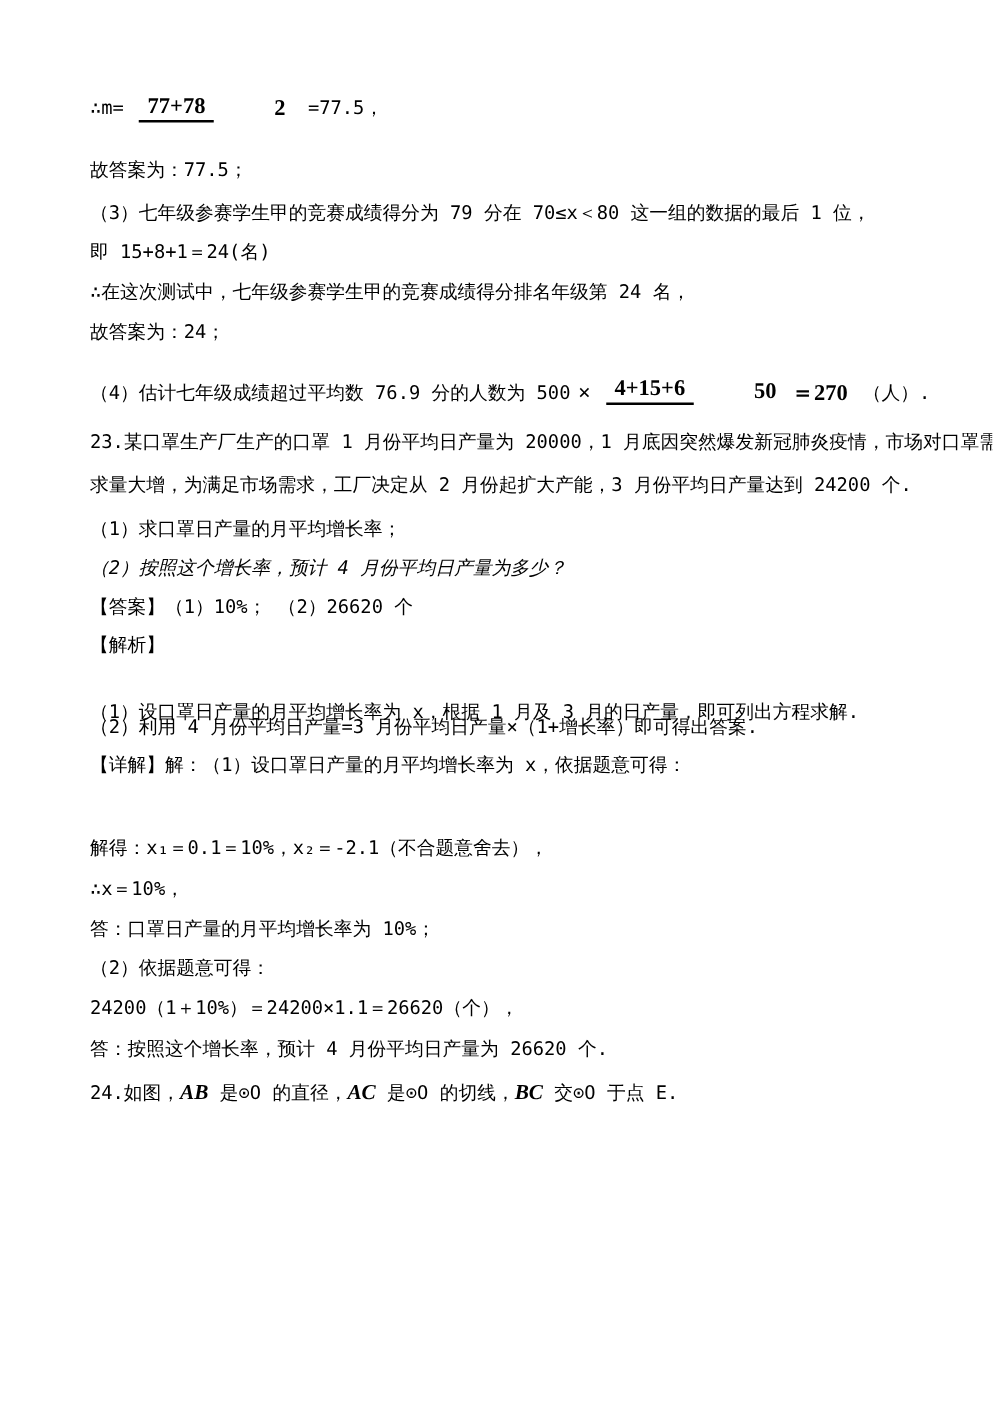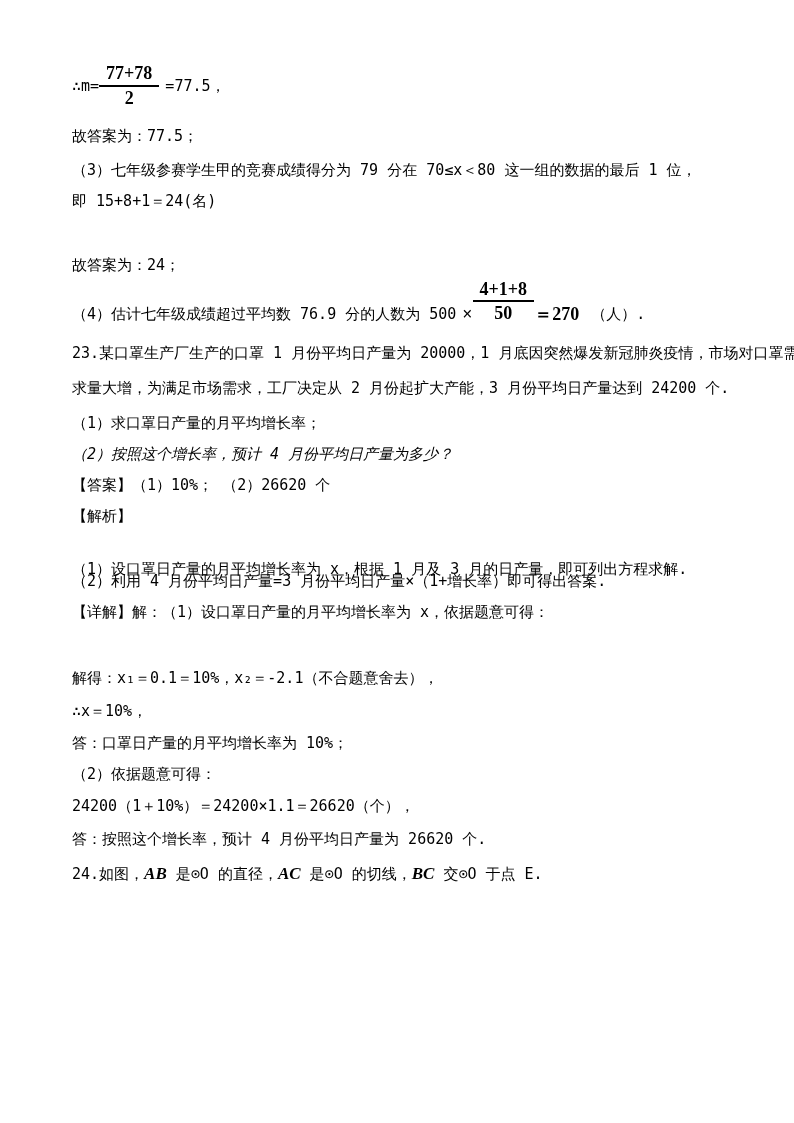--- a/index.html
+++ b/index.html
@@ -23,27 +23,28 @@
     line-height: 20px;
     white-space: nowrap;
     color: #000;
   }
   .mathline {
     display: flex;
     align-items: center;
   }
   .frac {
     display: inline-flex;
-    flex-direction: column;
+    flex-direction: row;
     align-items: center;
     font-family: "Liberation Serif", "DejaVu Serif", serif;
     font-weight: bold;
     font-size: 18px;
     line-height: 1.15;
-    margin: 0 0;
+    margin: 0 12px;
+    gap: 48px;
   }
   .frac .num {
     border-bottom: 2px solid #000;
     padding: 0 7px 1px 7px;
   }
   .frac .den {
     padding-top: 1px;
   }
   .bold-serif {
     font-family: "Liberation Serif", "DejaVu Serif", serif;
@@ -72,28 +73,29 @@
     </span>
     <span class="gap-l">=77.5，</span>
   </div>
 
   <div class="ln" style="top:126px;">故答案为：77.5；</div>
 
   <div class="ln" style="top:160px;">（3）七年级参赛学生甲的竞赛成绩得分为 79 分在 70≤x＜80 这一组的数据的最后 1 位，</div>
 
   <div class="ln" style="top:191px;text-align:right;">即 15+8+1＝24(名)</div>
 
+  <div class="ln" style="top:223px;">∴在这次测试中，七年级参赛学生甲的竞赛成绩得分排名年级第 24 名，</div>
 
   <div class="ln" style="top:255px;">故答案为：24；</div>
 
   <div class="ln mathline" style="top:276px; height:48px;align-items:flex-end;">
     <span>（4）估计七年级成绩超过平均数 76.9 分的人数为 500</span>
     <span class="bold-serif gap-l">×</span>
     <span class="frac">
-      <span class="num">4+1+8</span>
+      <span class="num">4+15+6</span>
       <span class="den">50</span>
     </span>
     <span class="bold-serif gap-r">＝270</span>
     <span class="gap-l">（人）.</span>
   </div>
 
   <div class="ln" style="top:343px;">23.某口罩生产厂生产的口罩 1 月份平均日产量为 20000，1 月底因突然爆发新冠肺炎疫情，市场对口罩需</div>
   <div class="ln" style="top:378px;">求量大增，为满足市场需求，工厂决定从 2 月份起扩大产能，3 月份平均日产量达到 24200 个.</div>
 
   <div class="ln" style="top:413px;">（1）求口罩日产量的月平均增长率；</div>

